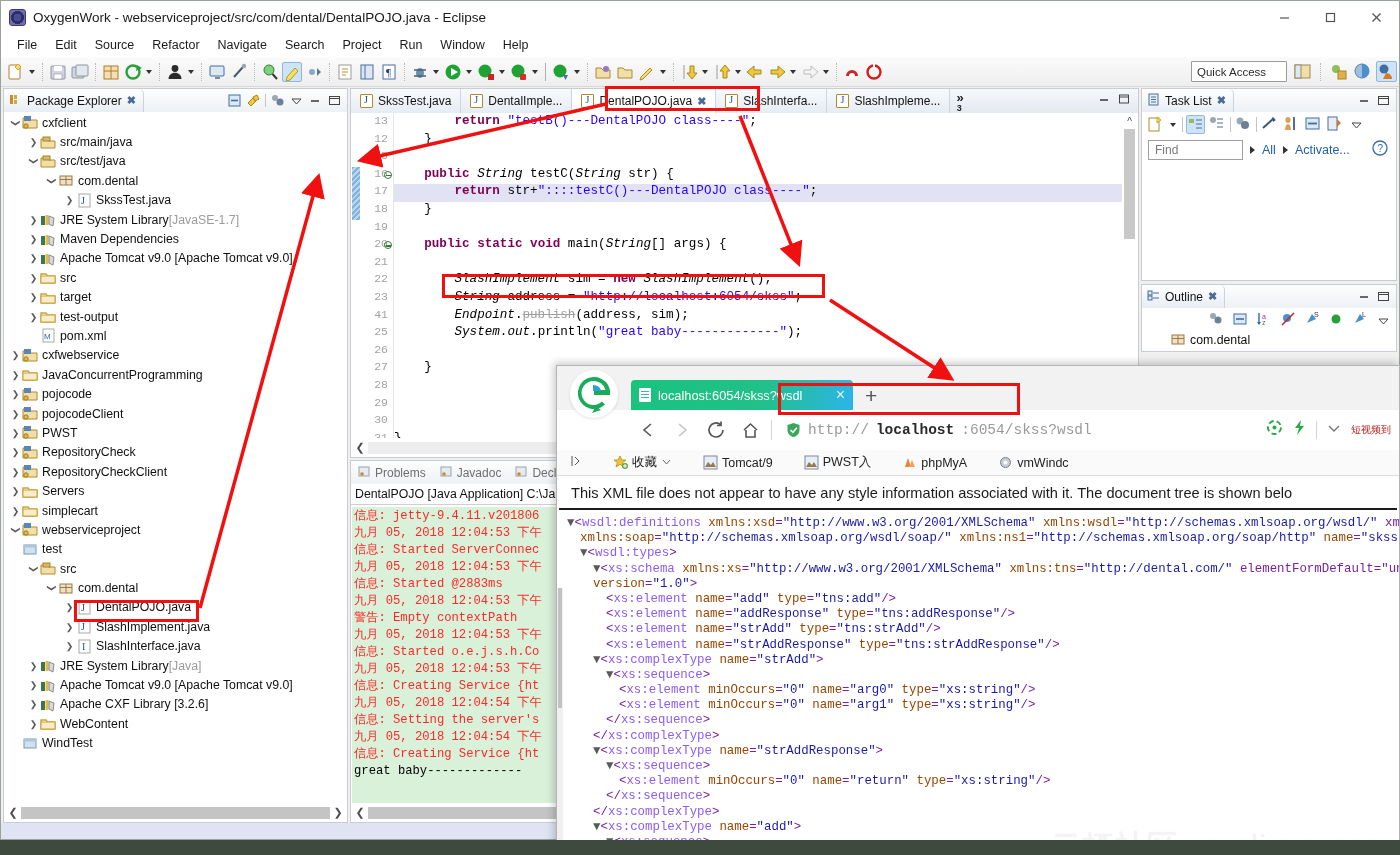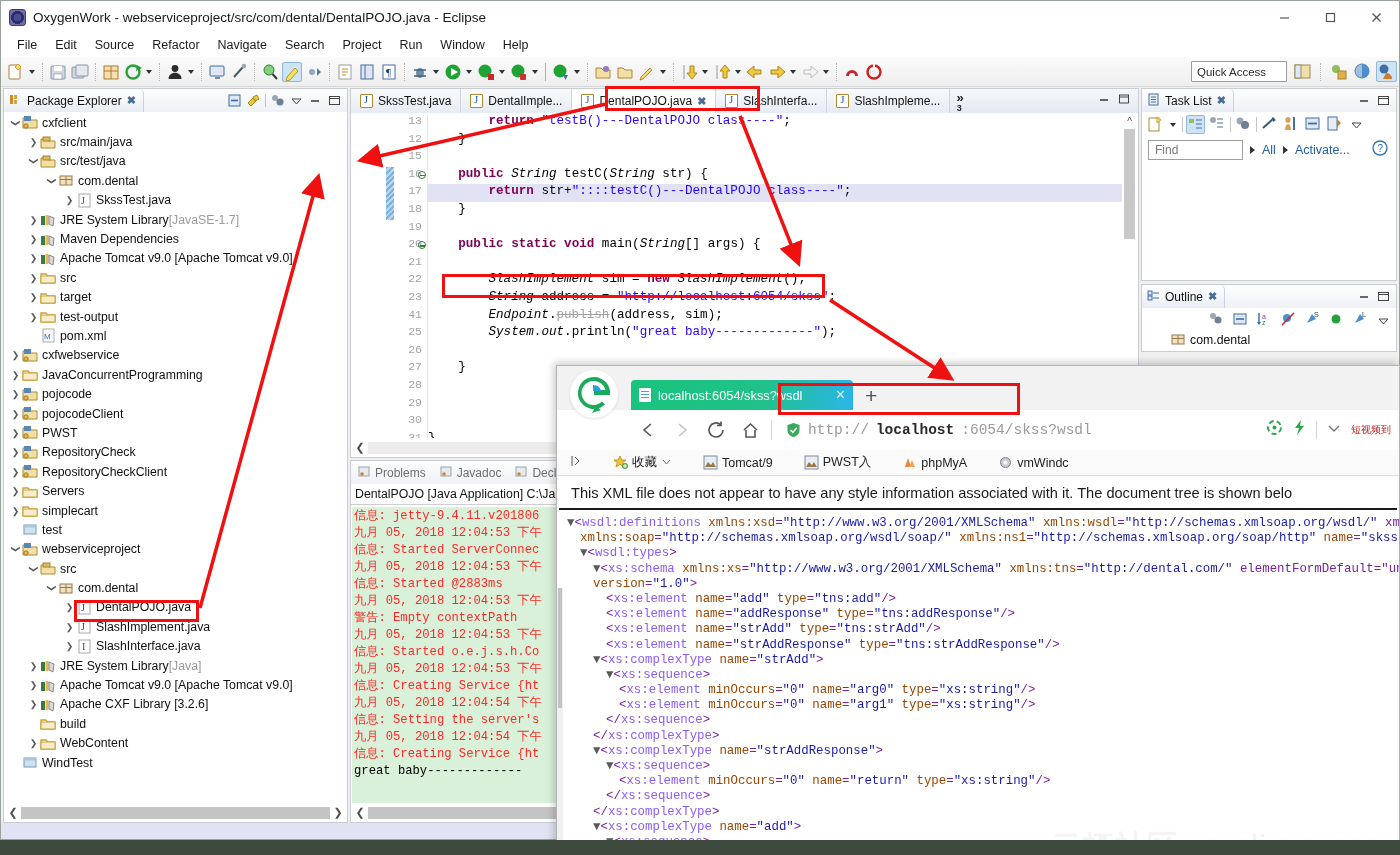--- a/index.html
+++ b/index.html
@@ -160,21 +160,21 @@
     content: "J"; position: absolute; left: 3px; top: -1px;
     font-size: 10px; color: #1b4f9c; font-family: "Liberation Serif", serif;
   }
 
   .code-wrap {
     position: absolute; left: 1px; right: 1px; top: 25px; bottom: 19px;
     background: #fff; overflow: hidden; display: flex;
   }
   .gutter {
     width: 42px; flex: none; background: #fff;
-    border-right: 1px solid #e6e6e6; position: relative; margin-left: 34px;
+    border-right: 1px solid #e6e6e6; position: relative;
   }
   .gln {
     height: 17.6px; text-align: right; padding-right: 5px;
     font-family: "Liberation Mono", monospace; font-size: 11.5px; color: #a3a3a3;
     position: relative;
   }
   .gln .marker {
     position: absolute; left: 32px; top: 4px; width: 8px; height: 8px;
     border-radius: 50%; border: 1.4px solid #3a7a3a;
   }
@@ -882,36 +882,36 @@
             </div>
             <div class="trow" style="padding-left: 4px;">
               <span class="twist">❯</span>
               <span class="ticon"><svg width="16" height="15">
                   <path d="M1 4h5l1.5 2H15v7H1z" fill="none" stroke="#c9a43a" stroke-width="1.4"></path>
                   <path d="M1 6h14v7H1z" fill="#f7eccc" stroke="#c9a43a"></path>
                 </svg></span>
               <span>simplecart</span>
             </div>
             <div class="trow" style="padding-left: 4px;">
-              <span class="twist"></span>
-              <span class="ticon"><svg width="16" height="15">
-                  <rect x="2" y="3" width="12" height="9" fill="#cfe0ee" stroke="#7a98b5"></rect>
-                  <rect x="2" y="3" width="12" height="2.5" fill="#a9c6dd"></rect>
-                </svg></span>
-              <span>test</span>
-            </div>
-            <div class="trow" style="padding-left: 4px;">
               <span class="twist" style="transform: rotate(90deg);">❯</span>
               <span class="ticon"><svg width="16" height="15">
                   <path d="M1 3h6l1.5 2H15v8H1z" fill="#f2dfa8" stroke="#b08a2e"></path>
                   <rect x="2" y="1" width="7" height="5" fill="#5a86b5"></rect>
                   <circle cx="4" cy="11" r="2.2" fill="#e8b84a" stroke="#9a7a1f"></circle>
                 </svg></span>
               <span>webserviceproject</span>
             </div>
+            <div class="trow" style="padding-left: 4px;">
+              <span class="twist"></span>
+              <span class="ticon"><svg width="16" height="15">
+                  <rect x="2" y="3" width="12" height="9" fill="#cfe0ee" stroke="#7a98b5"></rect>
+                  <rect x="2" y="3" width="12" height="2.5" fill="#a9c6dd"></rect>
+                </svg></span>
+              <span>test</span>
+            </div>
             <div class="trow" style="padding-left: 22px;">
               <span class="twist" style="transform: rotate(90deg);">❯</span>
               <span class="ticon"><svg width="16" height="15">
                   <path d="M1 4h6l1.5 2H15v7H1z" fill="#f2dfa8" stroke="#b08a2e"></path>
                   <rect x="3" y="2" width="7" height="4" fill="#d9b86a" stroke="#a8861f"></rect>
                 </svg></span>
               <span>src</span>
             </div>
             <div class="trow" style="padding-left: 40px;">
               <span class="twist" style="transform: rotate(90deg);">❯</span>
@@ -966,28 +966,20 @@
               <span>Apache Tomcat v9.0 [Apache Tomcat v9.0]</span>
             </div>
             <div class="trow" style="padding-left: 22px;">
               <span class="twist">❯</span>
               <span class="ticon"><svg width="16" height="15">
                   <rect x="1" y="4" width="4" height="9" fill="#3a7a4a"></rect>
                   <rect x="5.5" y="3" width="3" height="10" fill="#e8b84a"></rect>
                   <path d="M9 4l5 2-1 8-4-2z" fill="#d9d9d9" stroke="#8a8a8a"></path>
                 </svg></span>
               <span>Apache CXF Library [3.2.6]</span>
-            </div>
-            <div class="trow" style="padding-left: 22px;">
-              <span class="twist"></span>
-              <span class="ticon"><svg width="16" height="15">
-                  <path d="M1 4h5l1.5 2H15v7H1z" fill="none" stroke="#c9a43a" stroke-width="1.4"></path>
-                  <path d="M1 6h14v7H1z" fill="#f7eccc" stroke="#c9a43a"></path>
-                </svg></span>
-              <span>build</span>
             </div>
             <div class="trow" style="padding-left: 22px;">
               <span class="twist">❯</span>
               <span class="ticon"><svg width="16" height="15">
                   <path d="M1 4h5l1.5 2H15v7H1z" fill="none" stroke="#c9a43a" stroke-width="1.4"></path>
                   <path d="M1 6h14v7H1z" fill="#f7eccc" stroke="#c9a43a"></path>
                 </svg></span>
               <span>WebContent</span>
             </div>
             <div class="trow" style="padding-left: 4px;">

